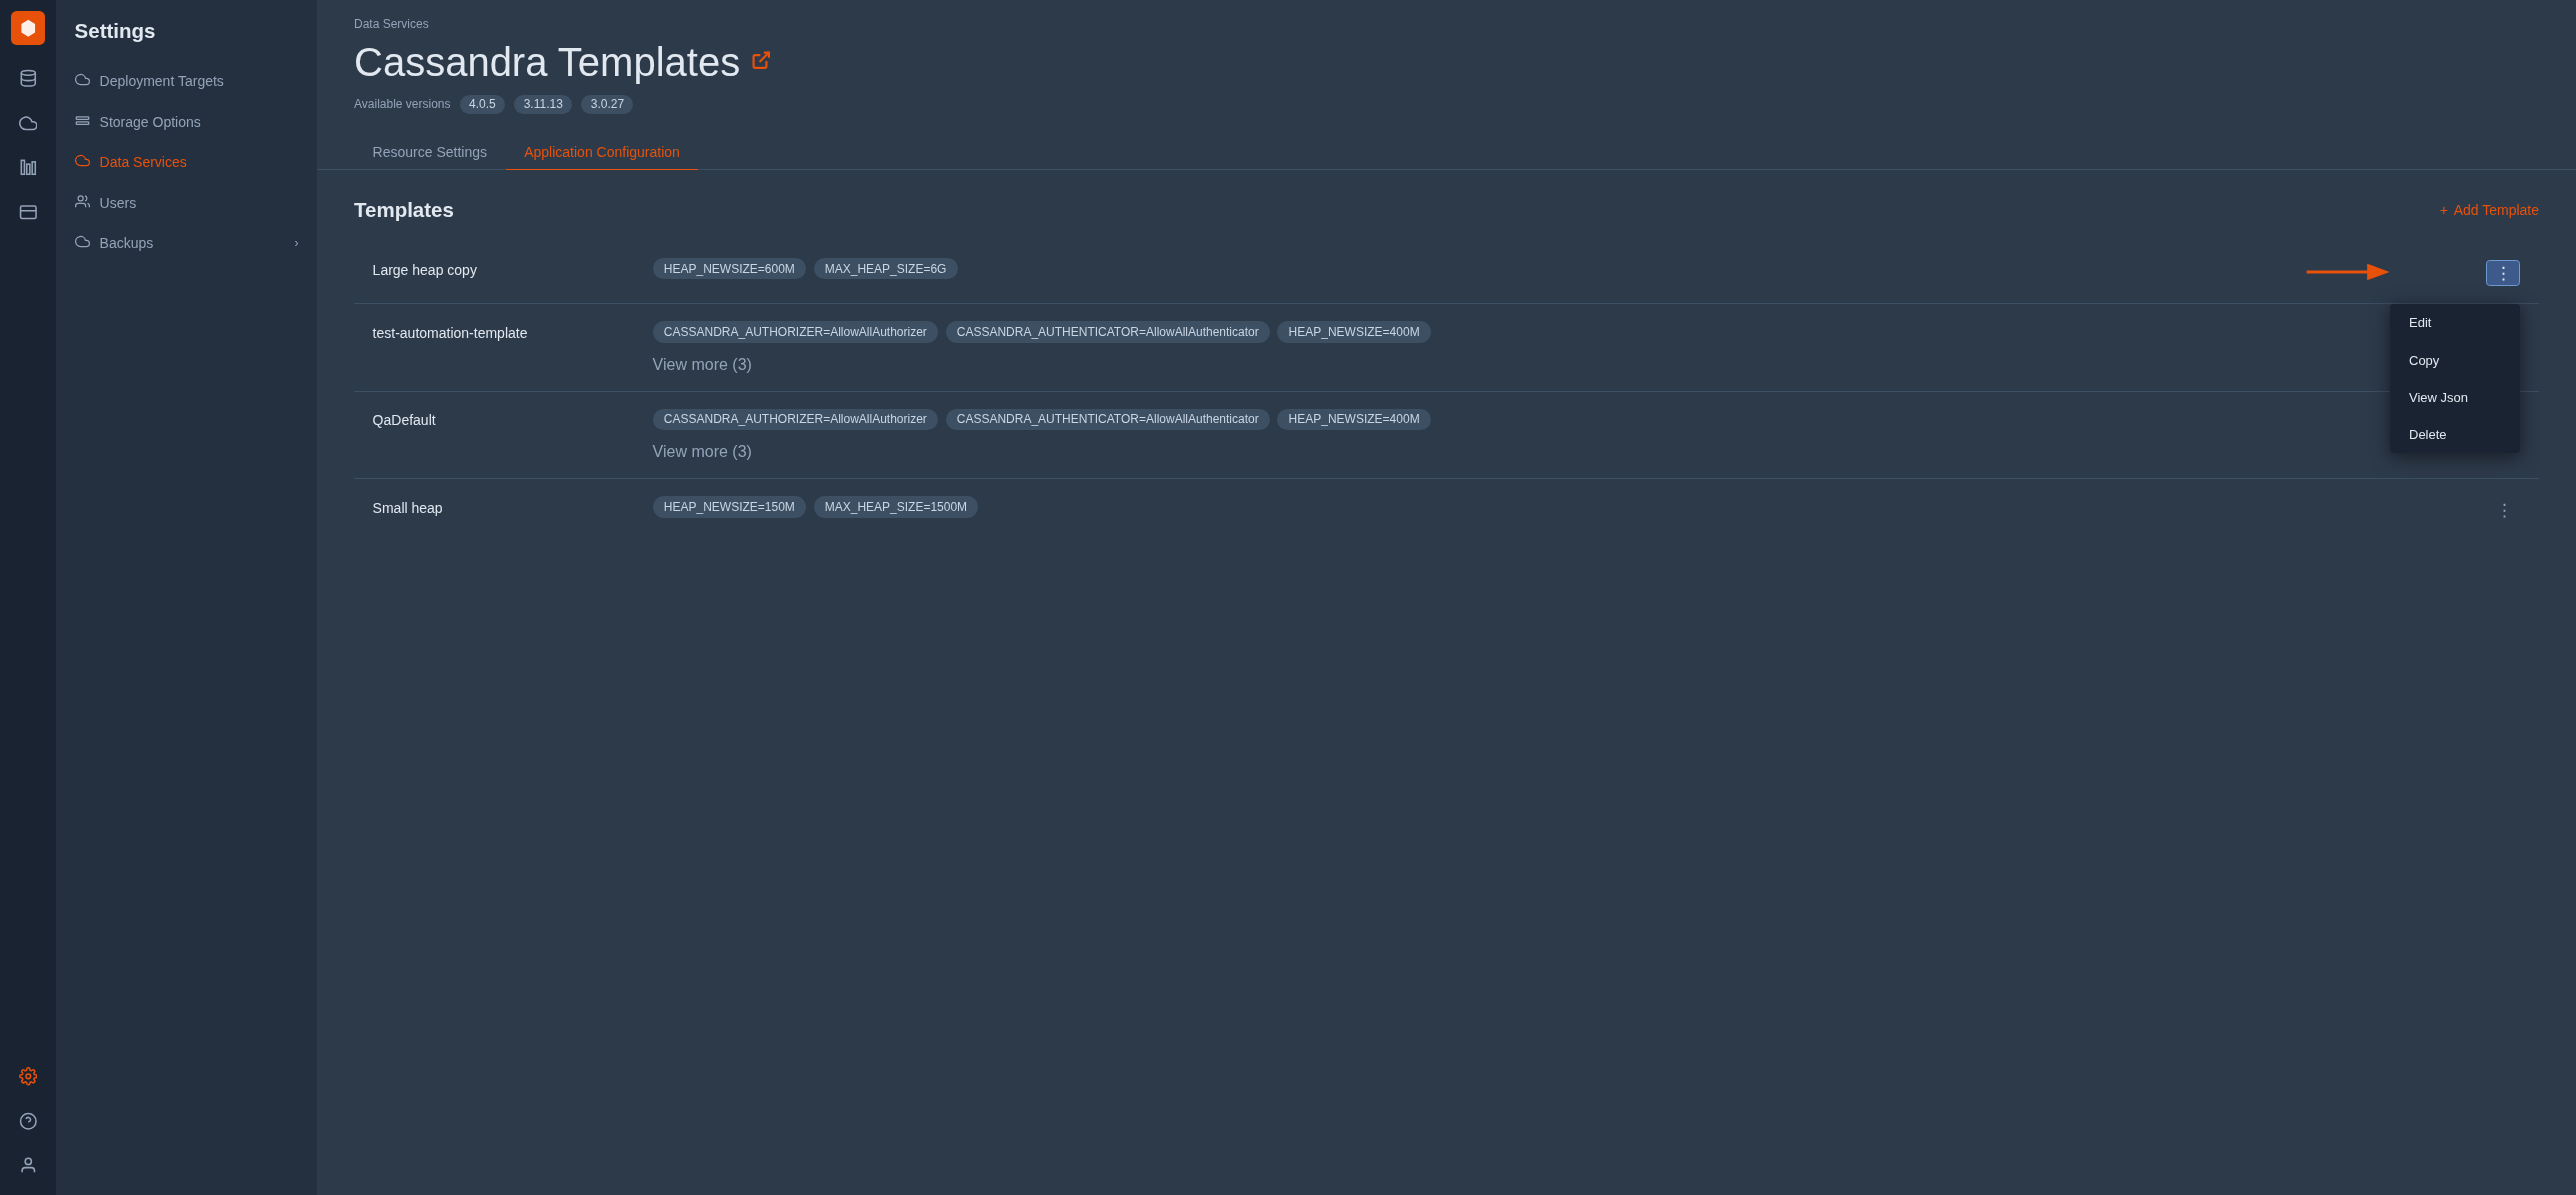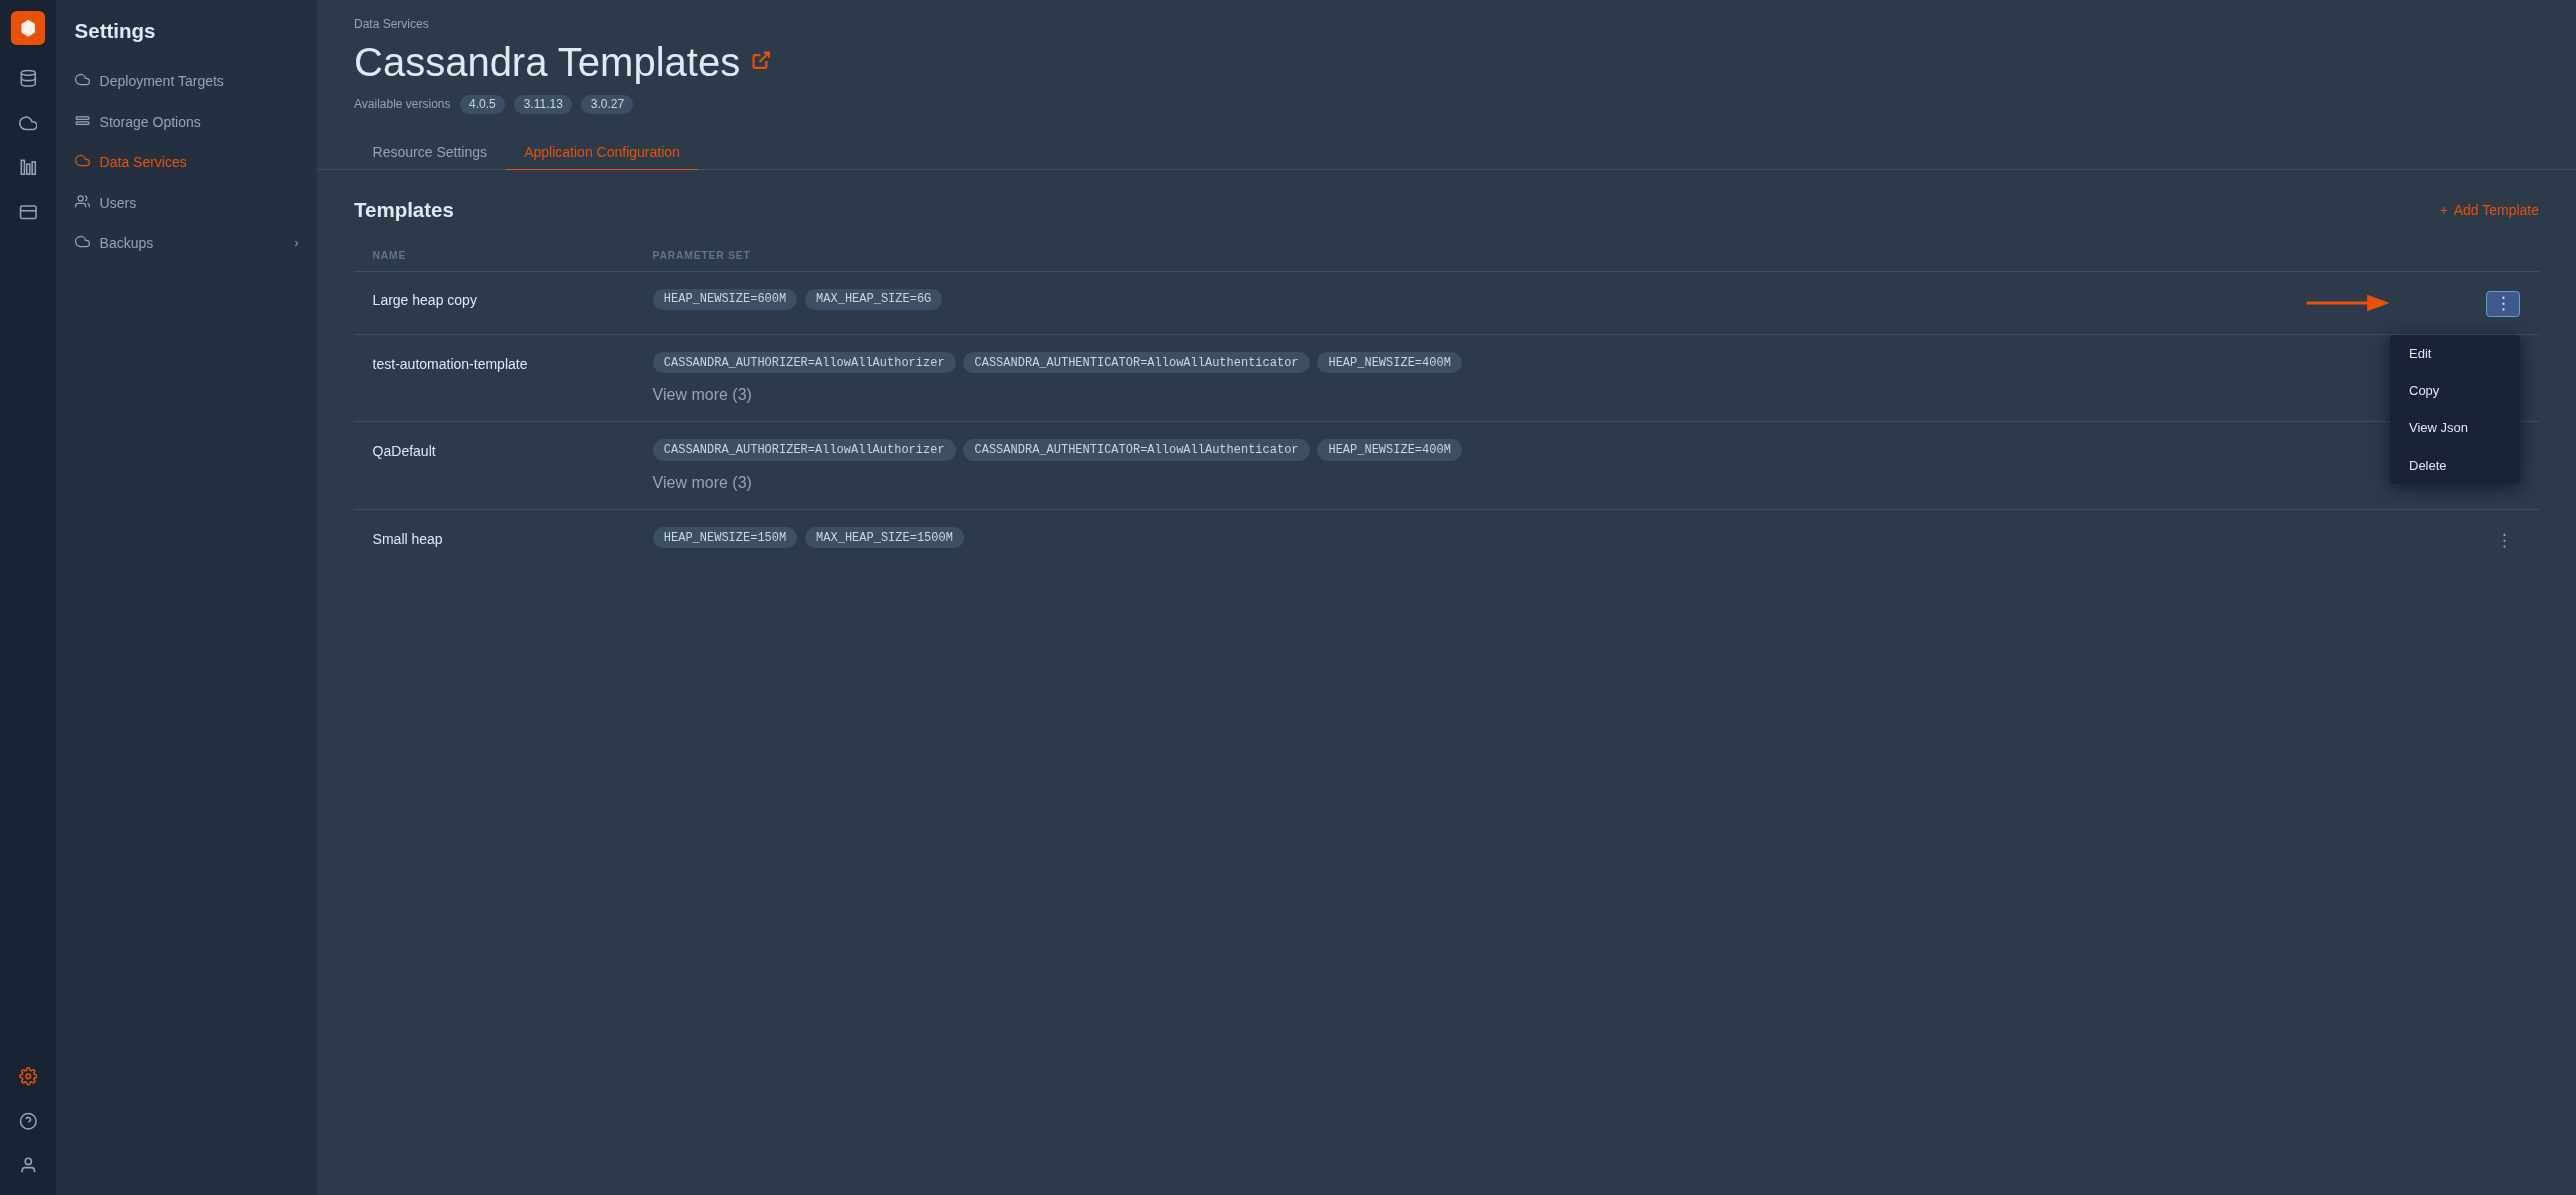--- a/index.html
+++ b/index.html
@@ -213,21 +213,20 @@
       flex-wrap: wrap;
       gap: 7.5px;
       align-items: flex-start;
     }
     .param-badge {
       background: #3d4f63;
       color: #c8d6e5;
       padding: 3.7px 11.2px;
       border-radius: 11.2px;
       font-size: 12px;
-      font-family: Liberation Mono, monospace;
     }
     .view-more {
       color: #94a3b8;
       font-size: 16px;
       cursor: pointer;
       margin-top: 5.6px;
       width: 100%;
     }
     .view-more span { color: #94a3b8; }
 
@@ -426,25 +425,20 @@
     <div class="section-header">
       <span class="section-title">Templates</span>
       <button class="add-template-btn">
         <span>+</span>
         <span>Add Template</span>
       </button>
     </div>
 
     <div class="table-container">
 
-      <div class="table-header">
-        <div class="table-header-cell">NAME</div>
-        <div class="table-header-cell">PARAMETER SET</div>
-        <div class="table-header-cell"></div>
-      </div>
 
       <div class="table-row" style="position:relative;">
         <div class="row-name">Large heap copy</div>
         <div class="params">
           <span class="param-badge">HEAP_NEWSIZE=600M</span>
           <span class="param-badge">MAX_HEAP_SIZE=6G</span>
         </div>
         <div class="row-actions">
           <div class="context-menu-wrapper">
             <button class="more-btn active">⋮</button>

